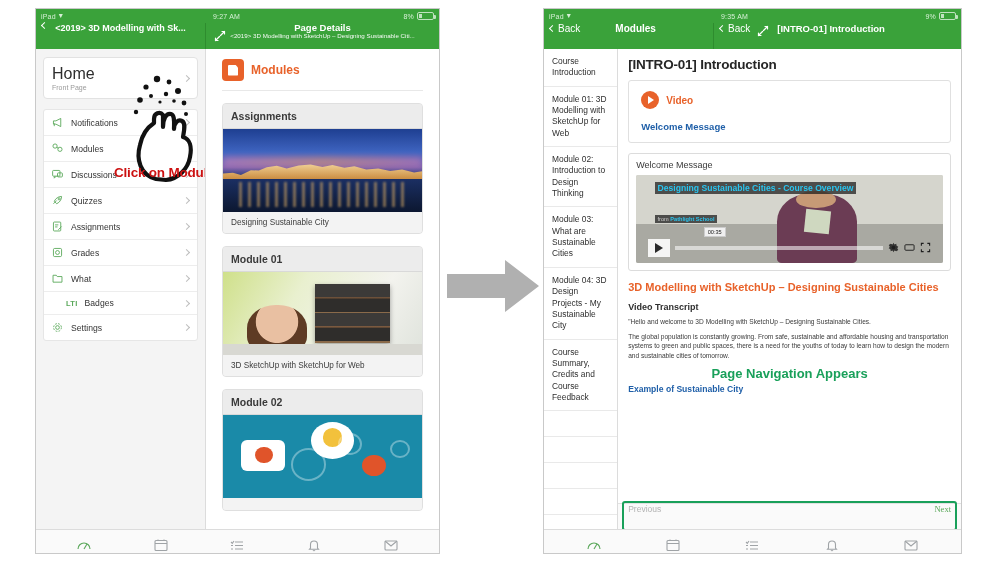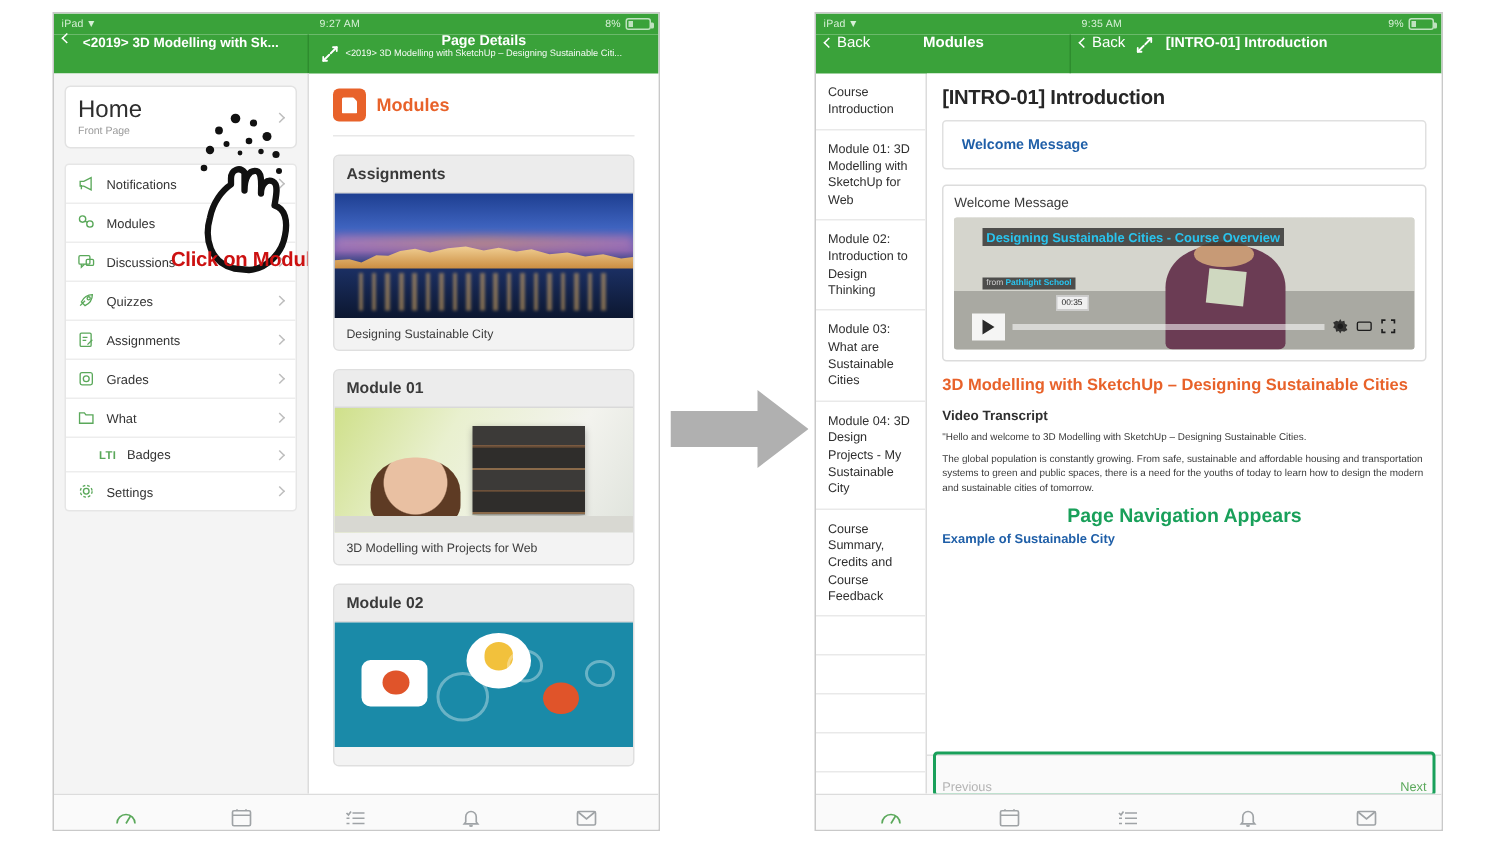--- a/index.html
+++ b/index.html
@@ -251,25 +251,25 @@
   .body-p { font-size:6.6px; color:#3b3b3b; line-height:1.42; margin-bottom:6px; }
 
   .anno-green {
     font-size:13px; font-weight:bold; color:#19a05a; text-align:center; margin-top:4px;
   }
   .clipped { font-size:8.6px; font-weight:bold; color:#1f5fa8; margin-top:3px; }
 
   .prevnext {
     position:absolute; left:0; right:0; bottom:0; height:26px;
     background:#fafafa; border-top:1px solid #e2e2e2;
-    display:flex; align-items:flex-end; justify-content:space-between;
+    display:flex; align-items:flex-start; justify-content:space-between;
     padding: 0 10px;
   }
   .prevnext .prev { font-size:8.5px; color:#b3b3b3; }
-  .prevnext .next { font-size:8.5px; color:#5aa85a; }
+  .prevnext .next { font-size:8.5px; color:#5aa85a;font-family:Liberation Serif, serif; }
   .hl-box {
     position:absolute; left:4px; right:4px; bottom:-2px; height:30px;
     border:2.5px solid #19a05a; border-radius:3px; pointer-events:none;
   }
 
   
   .big-arrow { position:absolute; left:447px; top:258px; width:92px; height:56px; }
   .big-arrow svg { display:block; }
 </style>
 </head>
@@ -474,21 +474,21 @@
           <div class="foot">Designing Sustainable City</div>
         </div>
 
         <div class="mod-card">
           <div class="cap">Module 01</div>
           <div class="thumb thumb-house">
             <div class="house"></div>
               <div class="girl"></div>
               <div class="desk"></div>
           </div>
-          <div class="foot">3D Modelling with Projects for Web</div>
+          <div class="foot">3D SketchUp with SketchUp for Web</div>
         </div>
 
         <div class="mod-card">
           <div class="cap">Module 02</div>
           <div class="thumb thumb-gears">
             <div class="g w" style="left:44%;top:8%;width:22%;height:45%;"></div>
             <div class="g y" style="left:50%;top:16%;width:10%;height:22%;"></div>
             <div class="g o" style="left:14%;top:34%;width:14%;height:30%;"></div>
             <div class="g bub" style="left:9%;top:30%;width:22%;height:38%;"></div>
             <div class="g o" style="left:16%;top:38%;width:9%;height:20%;"></div>
@@ -611,20 +611,26 @@
         <div class="row empty"></div>
         <div class="row empty"></div>
         <div class="row empty"></div>
 
       </div>
 
       <div class="detail">
         <h1>[INTRO-01] Introduction</h1>
 
         <div class="panel">
+          <div class="video-row">
+            <span class="play-badge">
+                <span class="tri"></span>
+              </span>
+            <span class="vt">Video</span>
+          </div>
           <div class="wm-link">Welcome Message</div>
         </div>
 
         <div class="vpanel">
           <div class="vh">Welcome Message</div>
           <div class="player">
             <div class="bg-room"></div>
             <div class="person"></div>
             <div class="head"></div>
             <div class="lanyard"></div>

